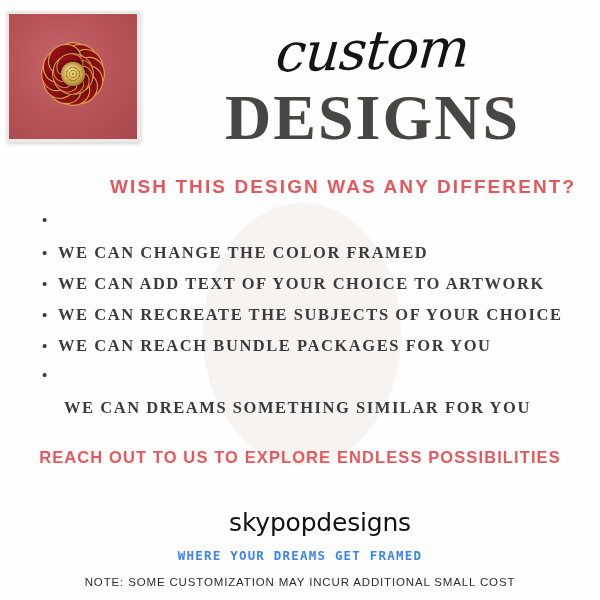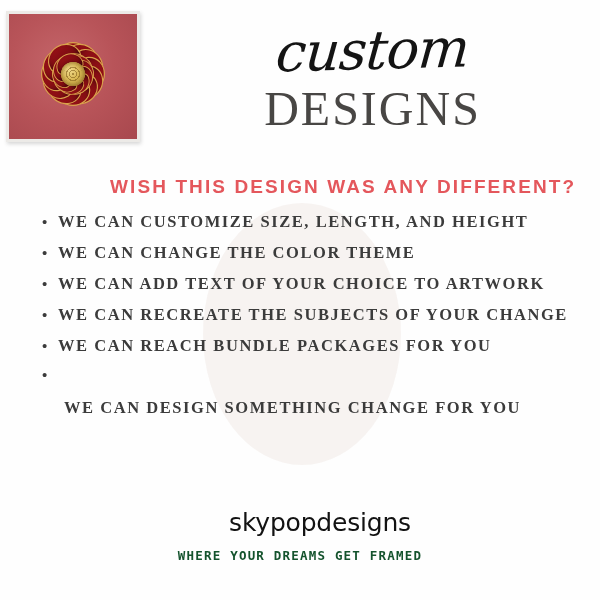--- a/index.html
+++ b/index.html
@@ -121,25 +121,26 @@
     font-style: italic;
     font-size: 54px;
     line-height: 1;
     color: #141414;
     letter-spacing: -1px;
     transform: skewX(-6deg) rotate(-1.5deg);
     font-weight: 400;
   }
   .serif-title {
     font-family: "Liberation Serif", serif;
-    font-size: 48px;
+    font-size: 64px;
     line-height: 1.05;
     letter-spacing: 2px;
     color: #484644;
     margin-top: 6px;
+    font-weight: bold;
   }
   .sub-question {
     position: absolute;
     left: 110px;
     top: 176px;
     width: 410px;
     text-align: center;
     font-family: "Liberation Sans", sans-serif;
     font-size: 19px;
     font-weight: 700;
@@ -217,21 +218,21 @@
   .tagline {
     position: absolute;
     left: 0;
     top: 548px;
     width: 600px;
     text-align: center;
     font-family: "DejaVu Sans Mono", monospace;
     font-size: 12.5px;
     font-weight: 700;
     letter-spacing: 1.2px;
-    color: #14532d;
+    color: #3b82f6;
     z-index: 3;
   }
   .note {
     position: absolute;
     left: 0;
     top: 576px;
     width: 600px;
     text-align: center;
     font-family: "Liberation Sans", sans-serif;
     font-size: 11.5px;
@@ -356,44 +357,45 @@
   <div class="heading-block">
     <div class="script-title">custom</div>
     <div class="serif-title">DESIGNS</div>
   </div>
 
   <div class="sub-question">WISH  THIS  DESIGN  WAS ANY DIFFERENT?</div>
 
   <div class="features" id="feature-list">
       <div class="feature-row">
         <span class="feature-bullet">•</span>
-        <span class="feature-text">WE CAN CUSTOMIZE SIZE, LENGTH, AND HEIGHT</span>
-      </div>
-      <div class="feature-row">
-        <span class="feature-bullet">•</span>
-        <span class="feature-text">WE CAN CHANGE THE COLOR THEME</span>
+      </div>
+      <div class="feature-row">
+        <span class="feature-bullet">•</span>
+        <span class="feature-text">WE CAN CHANGE THE COLOR FRAMED</span>
       </div>
       <div class="feature-row">
         <span class="feature-bullet">•</span>
         <span class="feature-text">WE CAN ADD TEXT OF YOUR CHOICE TO ARTWORK</span>
       </div>
       <div class="feature-row">
         <span class="feature-bullet">•</span>
-        <span class="feature-text">WE CAN RECREATE THE SUBJECTS OF YOUR CHANGE</span>
+        <span class="feature-text">WE CAN RECREATE THE SUBJECTS OF YOUR CHOICE</span>
       </div>
       <div class="feature-row">
         <span class="feature-bullet">•</span>
         <span class="feature-text">WE CAN REACH BUNDLE PACKAGES FOR YOU</span>
       </div>
       <div class="feature-row">
         <span class="feature-bullet">•</span>
       </div>
       <div class="feature-row continuation">
         <span class="feature-bullet">•</span>
-        <span class="feature-text">WE CAN DESIGN SOMETHING CHANGE FOR YOU</span>
+        <span class="feature-text">WE CAN DREAMS SOMETHING SIMILAR FOR YOU</span>
       </div>
     </div>
 
+  <div class="cta">REACH OUT TO US TO EXPLORE ENDLESS POSSIBILITIES</div>
 
   <div class="brand">skypopdesigns</div>
   <div class="tagline">WHERE YOUR DREAMS GET FRAMED</div>
+  <div class="note">NOTE: SOME CUSTOMIZATION MAY INCUR ADDITIONAL SMALL COST</div>
 
 </div>
 
 </body></html>

